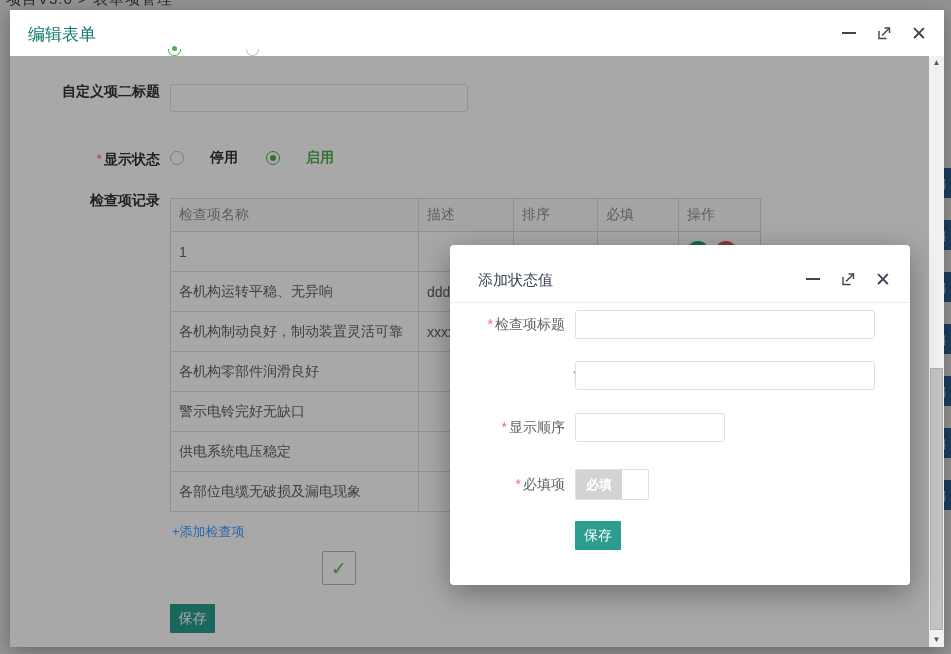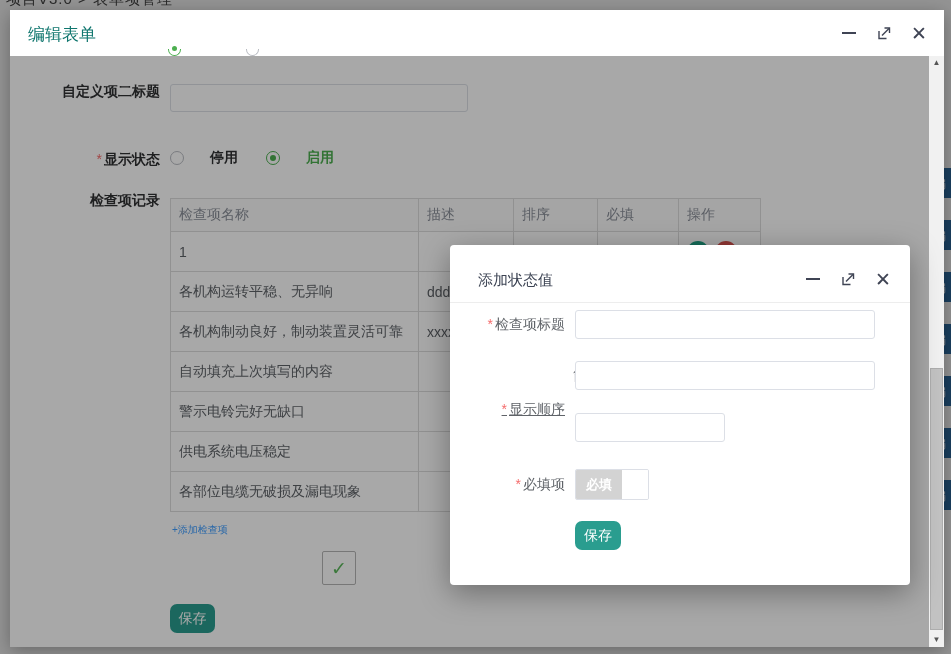--- a/index.html
+++ b/index.html
@@ -60,24 +60,24 @@
   table.check-table { position:absolute; left:160px; top:142px; width:590px; border-collapse:collapse; table-layout:fixed; font-size:14px; }
   .check-table th, .check-table td { border:1px solid #dcdcdc; text-align:left; padding:0 8px; overflow:hidden; white-space:nowrap; }
   .check-table th { height:33px; background:#fafafa; color:#8a8f99; font-weight:400; }
   .check-table td { height:40px; color:#5f6368; background:#fff; }
   .col-name{width:248px;} .col-desc{width:95px;} .col-sort{width:84px;} .col-req{width:81px;} .col-ops{width:82px;}
   .ops-wrap { display:flex; gap:6px; }
   .op-ic { width:22px; height:22px; border-radius:50%; display:flex; align-items:center; justify-content:center; cursor:pointer; }
   .op-edit { background:var(--edit-teal,#1fa184); color:#fff; font-size:11px; }
   .op-del  { background:var(--red,#d9534f); }
 
-  .add-link { position:absolute; left:162px; top:467px; color:var(--blue-link,#409eff); font-size:10px; cursor:pointer; }
+  .add-link { position:absolute; left:162px; top:467px; color:var(--blue-link,#409eff); font-size:13px; cursor:pointer; }
 
   .lbl-autofill { top:506px; }
-  .btn { border:none; color:#fff; border-radius:7px; cursor:pointer; font-size:14px; font-family:inherit; }
+  .btn { border:none; color:#fff; border-radius:1px; cursor:pointer; font-size:14px; font-family:inherit; }
   .autofill-btn { position:absolute; left:160px; top:497px; width:152px; height:30px; background:var(--green,#5cb85c); }
   .autofill-check { position:absolute; left:312px; top:495px; width:34px; height:34px; background:#fff;
     border:1px solid #b5b5b5; border-radius:2px; display:flex; align-items:center; justify-content:center;
     color:var(--green,#5cb85c); font-size:19px; font-weight:700; cursor:pointer; }
   .save-main { position:absolute; left:160px; top:548px; width:45px; height:29px; background:var(--teal,#2a9d8f); }
 
   .body-dim { position:absolute; left:0; top:46px; width:919px; height:591px; background:rgba(0,0,0,0.34); z-index:6; }
 
   
   .scrollbar { position:absolute; right:0; top:46px; width:15px; height:591px; background:#f1f1f1; z-index:7; cursor:pointer; }
@@ -85,21 +85,21 @@
   .sb-arrow.up{top:0;} .sb-arrow.down{bottom:0;}
   .sb-thumb { position:absolute; left:1px; top:312px; width:13px; height:262px; background:#c2c2c2; border:1px solid #adadad; }
 
   
   .nested-modal { position:absolute; left:450px; top:245px; width:460px; height:340px; background:#fff;
     border-radius:4px; box-shadow:0 8px 30px rgba(0,0,0,0.35); z-index:30; }
   .n-header { position:absolute; top:0; left:0; right:0; height:48px; border-bottom:1px solid #ededed;margin-top:10px; }
   .n-title { position:absolute; left:28px; top:16px; font-size:15px; color:#3c4353; }
   .n-controls { position:absolute; right:16px; top:0; height:48px; display:flex; align-items:center; gap:13px; }
   .n-label { position:absolute; left:0; width:115px; text-align:right; color:#5f6368; font-size:14px; }
-  .nl1{top:71px;} .nl2{top:122px;margin-left:36px;} .nl3{top:156px;text-decoration:underline;} .nl4{top:231px;}
+  .nl1{top:71px;} .nl2{top:122px;margin-left:36px;} .nl3{top:174px;} .nl4{top:231px;}
   .n-inp1 { position:absolute; left:125px; top:65px; width:300px; height:29px; }
   .n-inp2 { position:absolute; left:125px; top:116px; width:300px; height:29px; }
   .n-inp3 { position:absolute; left:125px; top:168px; width:150px; height:29px; }
   .toggle { position:absolute; left:125px; top:224px; width:74px; height:31px; border:1px solid #dcdfe6;
     border-radius:2px; display:flex; cursor:pointer; overflow:hidden; }
   .toggle .t-text { width:46px; height:100%; background:#d3d3d3; color:#fff; font-size:13px; font-weight:700;
     display:flex; align-items:center; justify-content:center; }
   .toggle .t-knob { flex:1; background:#fff; }
   .save-nested { position:absolute; left:125px; top:276px; width:46px; height:29px; background:var(--teal,#2a9d8f); }
 </style>
@@ -242,21 +242,21 @@
               <svg width="10" height="11" viewBox="0 0 10 11" fill="none" stroke="#fff" stroke-width="1.2">
                 <path d="M1 3 H9"></path>
                     <path d="M3.2 3 V1.4 H6.8 V3"></path>
                     <path d="M2.3 3 L2.9 10 H7.1 L7.7 3"></path>
               </svg>
             </span>
           </div>
         </td>
       </tr>
           <tr>
-        <td>自动填充上次填写的内容</td>
+        <td>各机构零部件润滑良好</td>
         <td></td>
         <td></td>
         <td></td>
         <td>
           <div class="ops-wrap" style="visibility: hidden;">
             <span class="op-ic op-edit"></span>
             <span class="op-ic op-del">
               <svg width="10" height="11" viewBox="0 0 10 11" fill="none" stroke="#fff" stroke-width="1.2">
                 <path d="M1 3 H9"></path>
                     <path d="M3.2 3 V1.4 H6.8 V3"></path>

